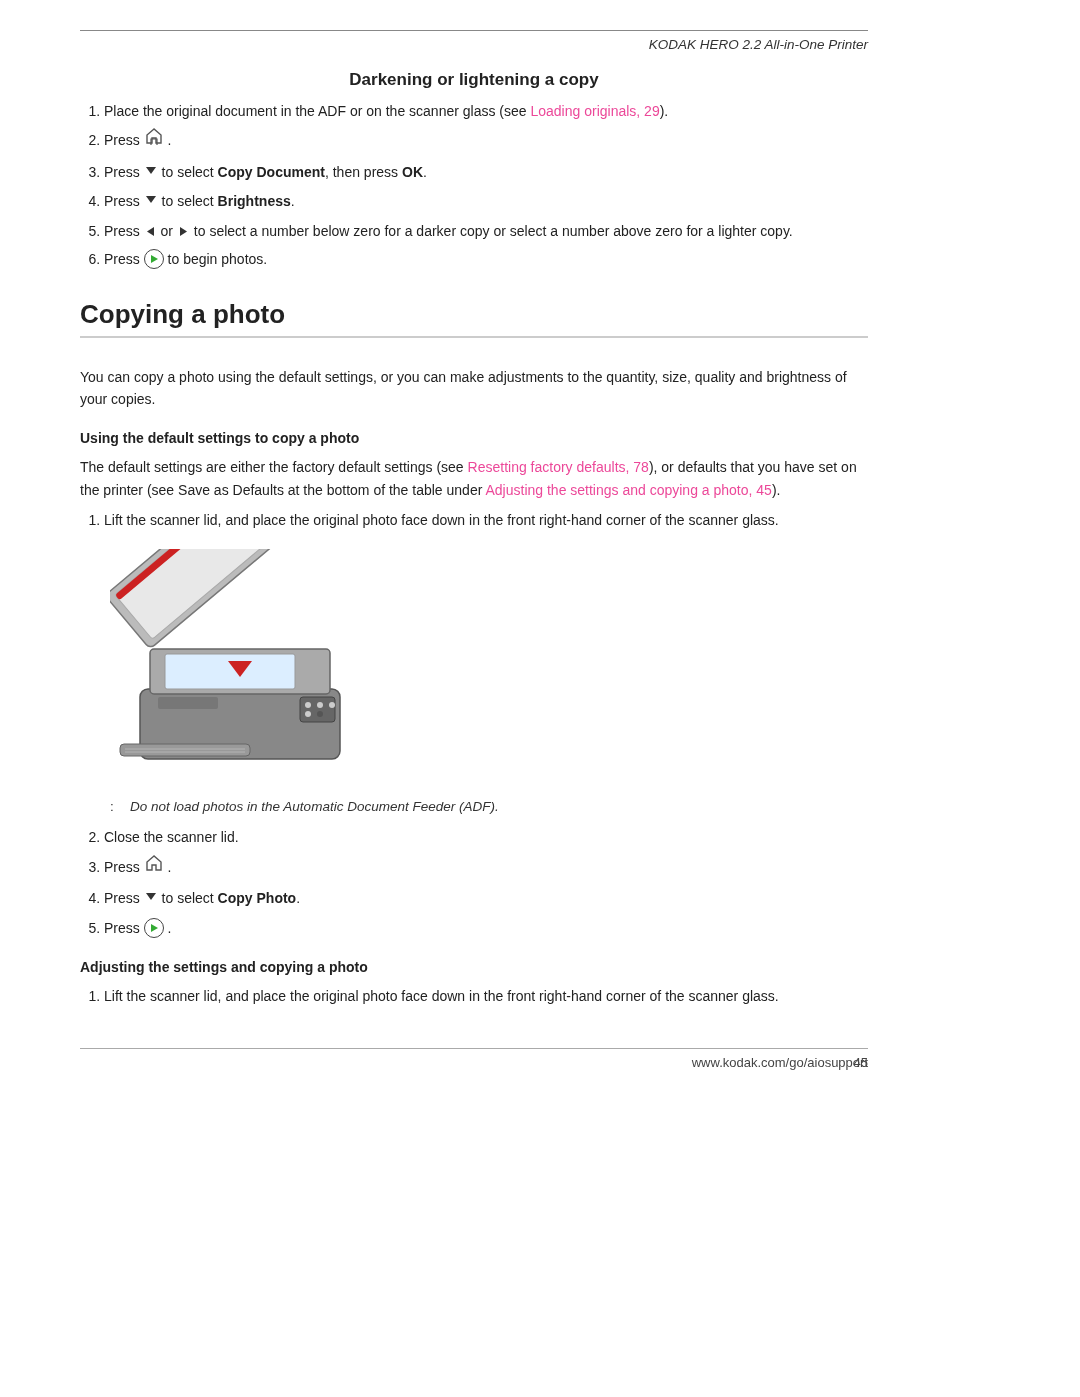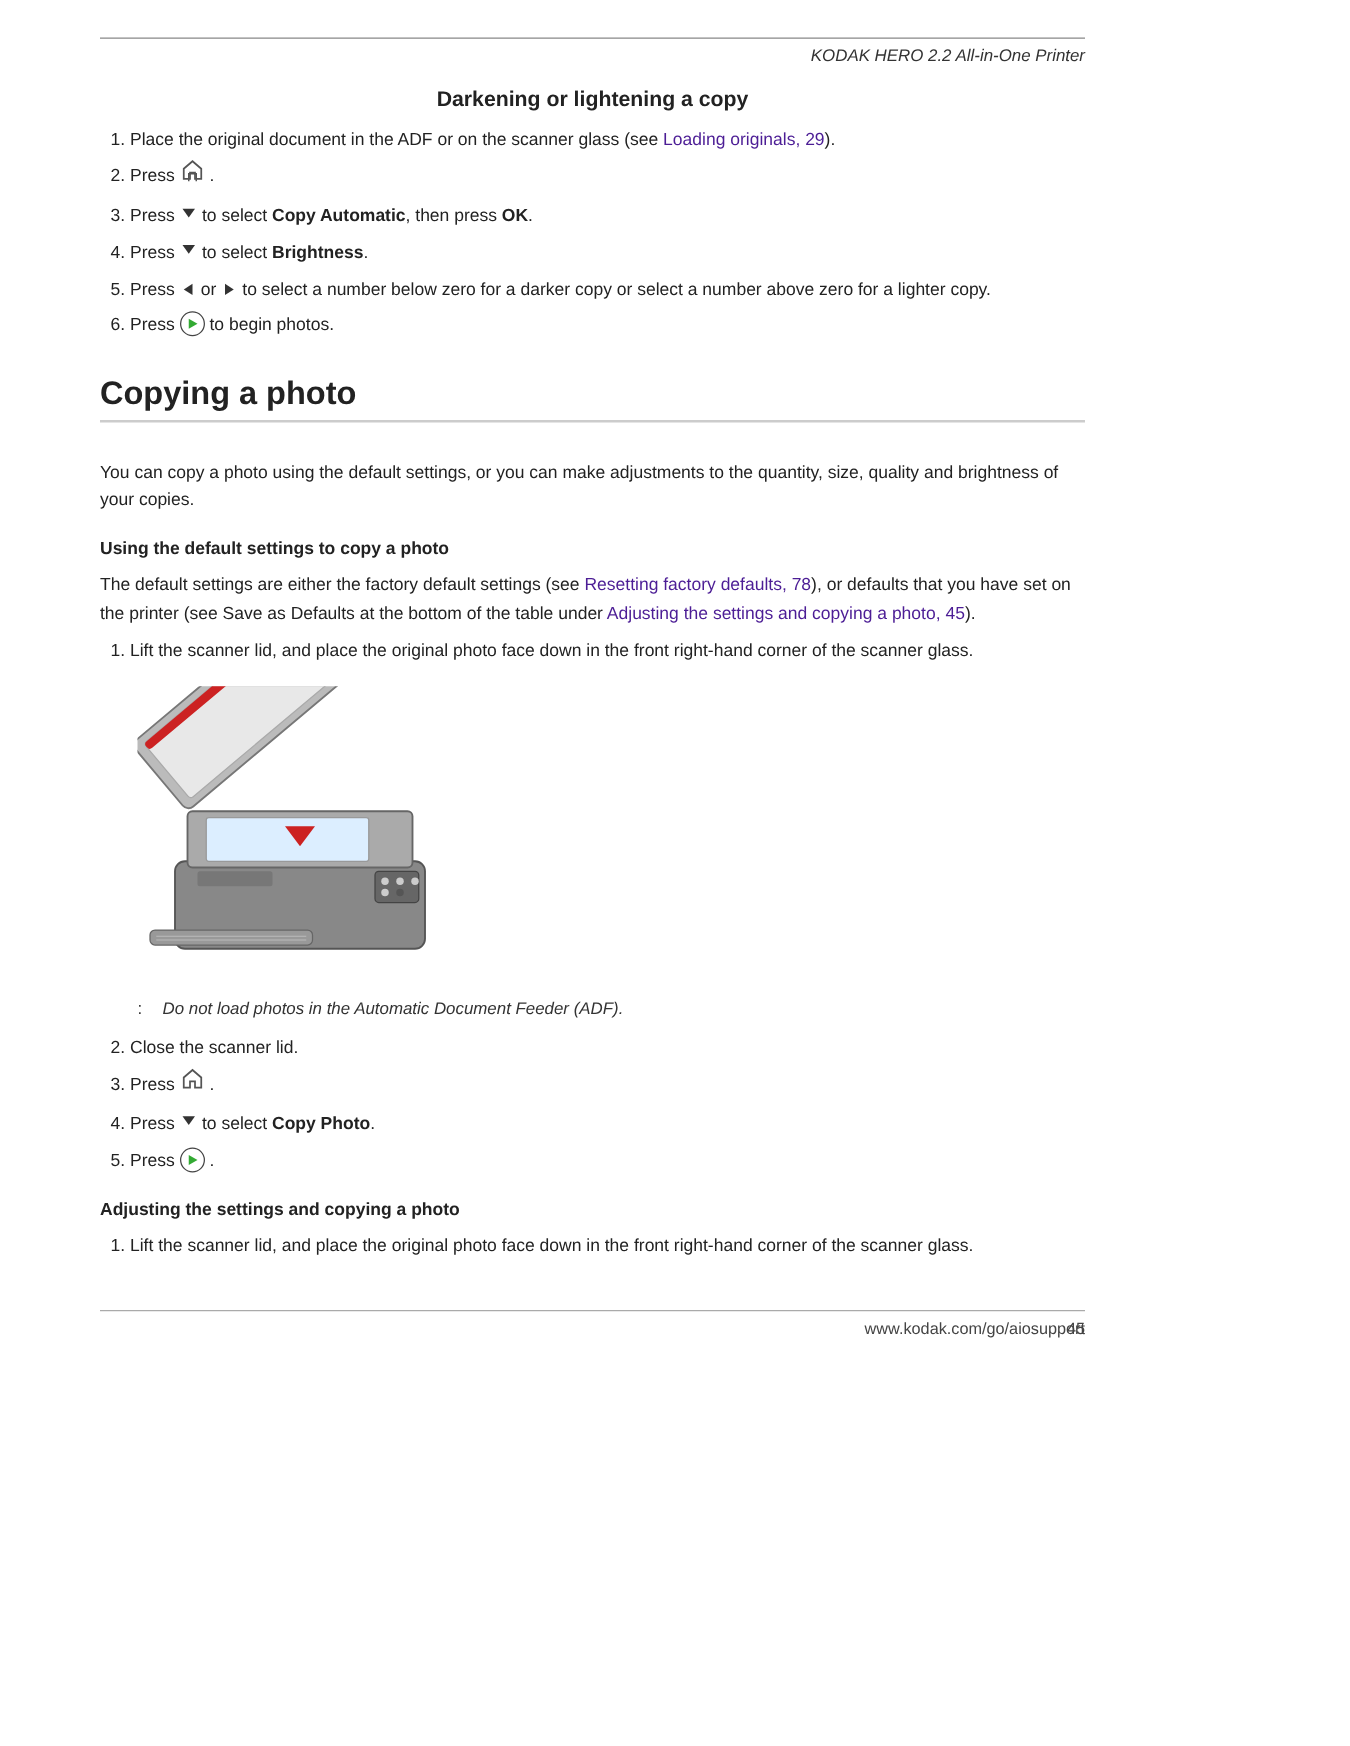--- a/index.html
+++ b/index.html
@@ -57,21 +57,21 @@
     }
     ol li {
       margin-bottom: 6px;
       line-height: 1.6;
     }
     p {
       margin-bottom: 8px;
       line-height: 1.6;
     }
     a, .link {
-      color: #4c1d95;
+      color: #ec4899;
       text-decoration: none;
     }
     .scanner-image-container {
       margin: 18px 0 10px 30px;
       width: 260px;
       height: 240px;
       position: relative;
     }
     
     .scanner-svg {
@@ -162,21 +162,21 @@
         <span>.</span>
       </li>
       <li>
         <span>Press </span>
         
         <span class="down-svg">
           <svg width="14" height="14" viewBox="0 0 14 14">
             <polygon points="2,4 12,4 7,11" fill="#333"></polygon>
           </svg>
         </span>
-        <span> to select <strong>Copy Automatic</strong>, then press <strong>OK</strong>.</span>
+        <span> to select <strong>Copy Document</strong>, then press <strong>OK</strong>.</span>
       </li>
       <li>
         <span>Press </span>
         <span class="down-svg">
           <svg width="14" height="14" viewBox="0 0 14 14">
             <polygon points="2,4 12,4 7,11" fill="#333"></polygon>
           </svg>
         </span>
         <span> to select <strong>Brightness</strong>.</span>
       </li>

